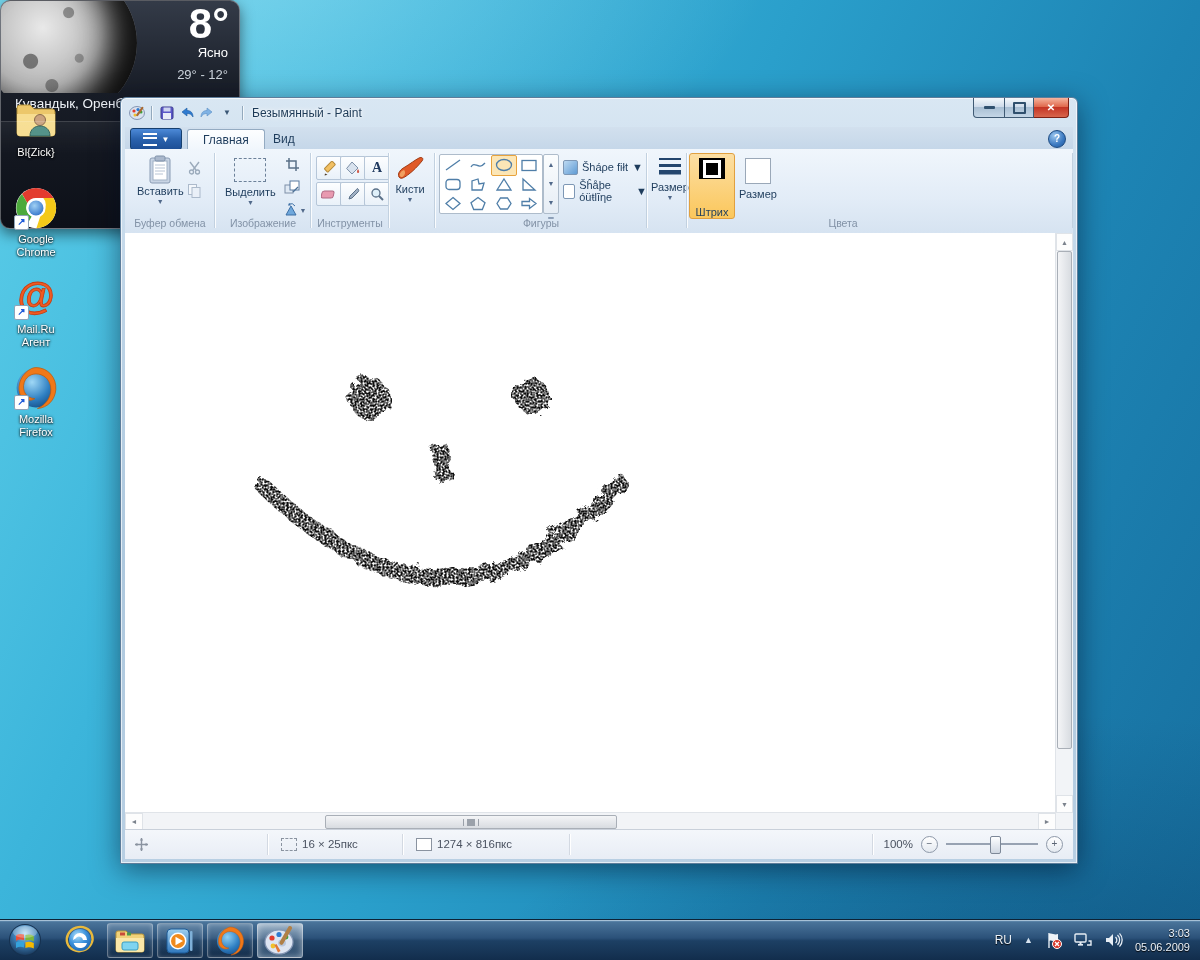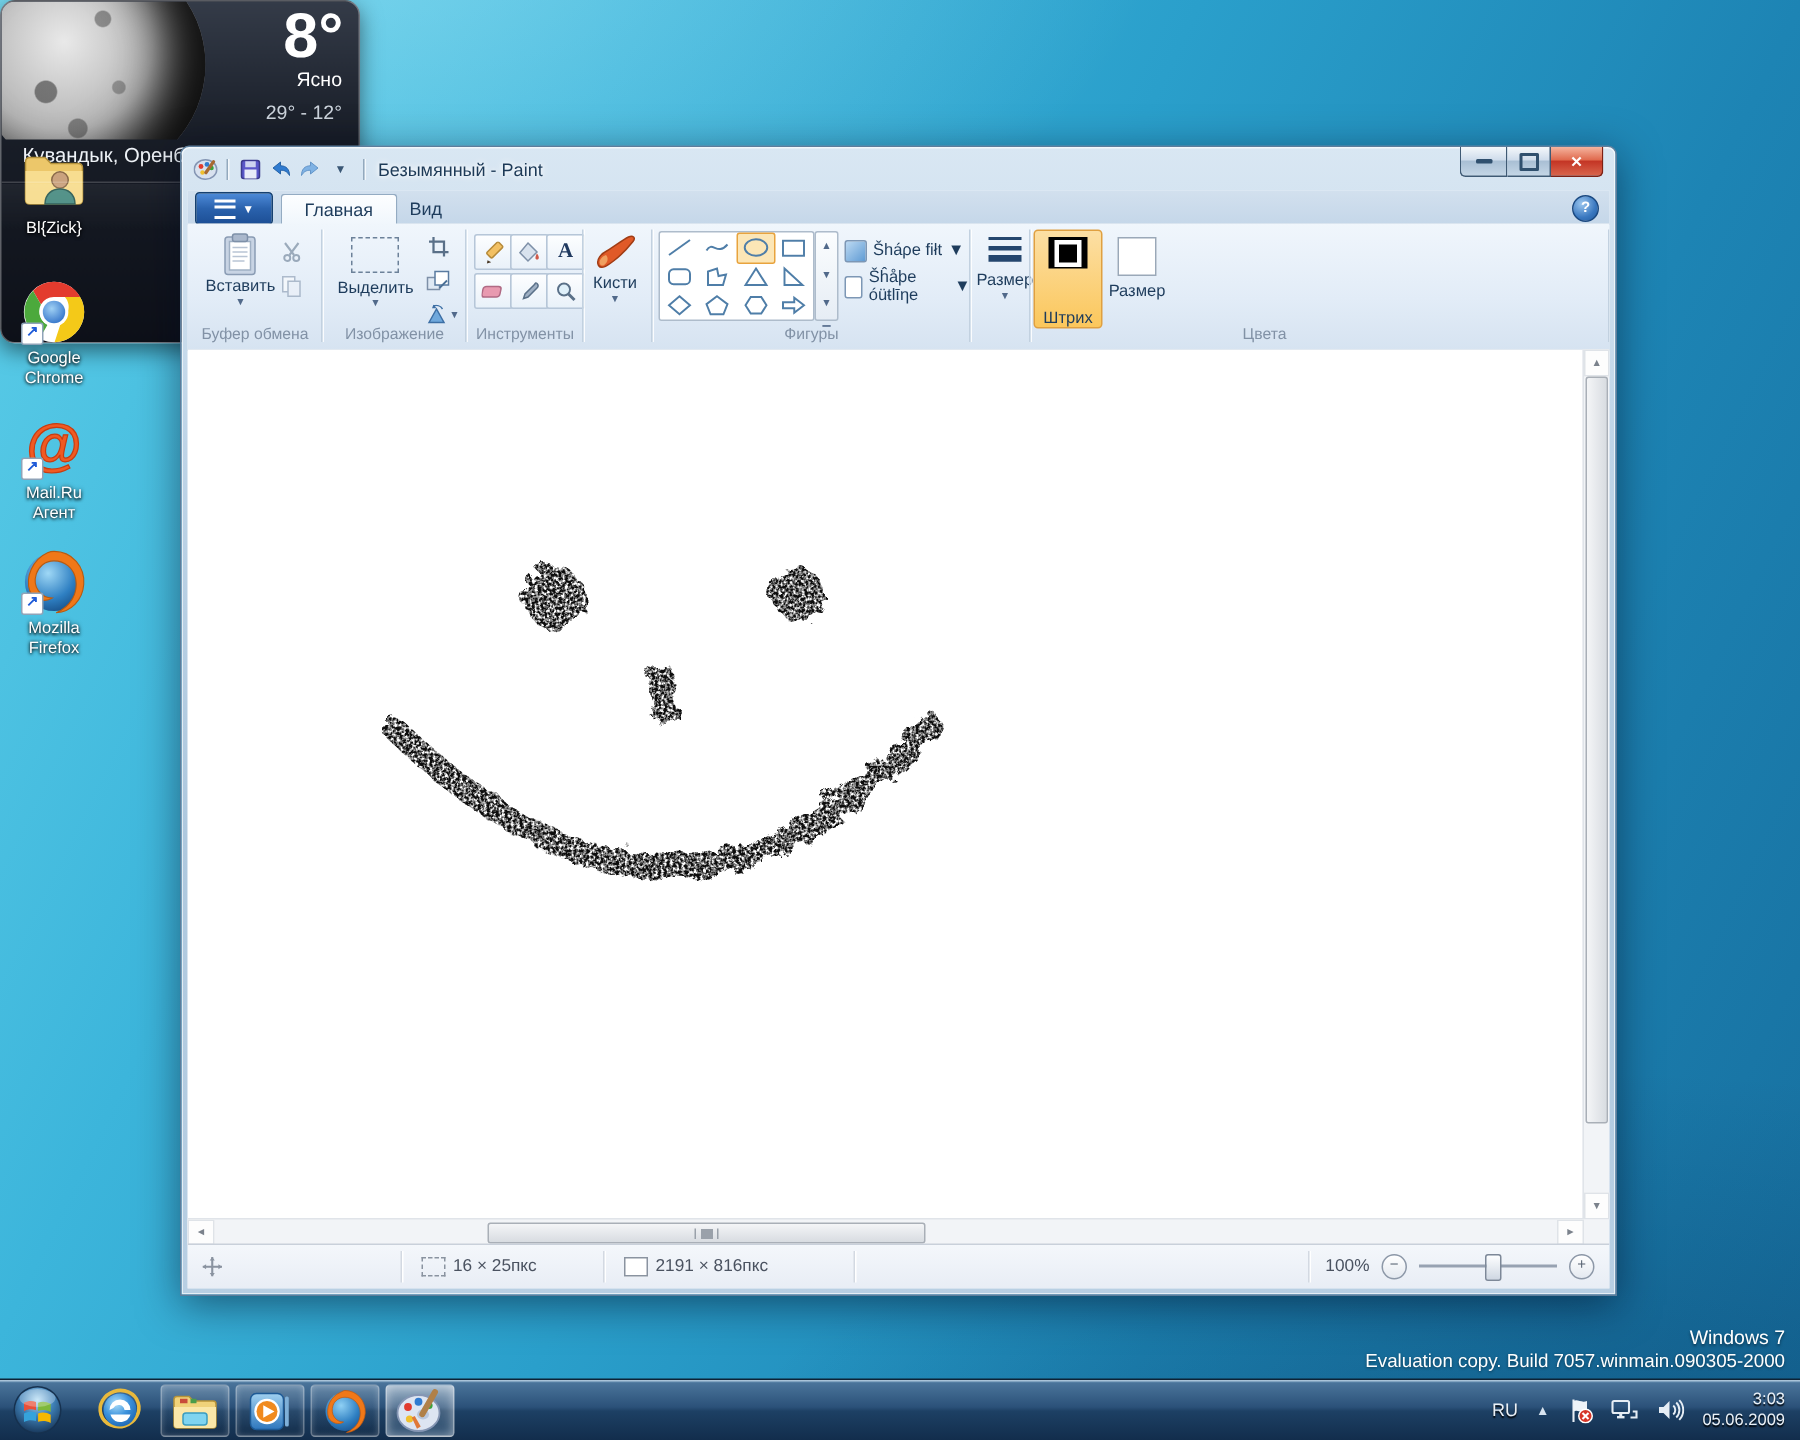--- a/index.html
+++ b/index.html
@@ -264,24 +264,20 @@
       <span class="g-cloud">
         <svg width="40" height="24" viewBox="0 0 40 24">
             <ellipse cx="14" cy="16" rx="10" ry="7" fill="#e9edf2"></ellipse>
             <ellipse cx="24" cy="12" rx="11" ry="8" fill="#f4f7fa"></ellipse>
             <ellipse cx="32" cy="16" rx="7" ry="5.5" fill="#dfe5ec"></ellipse>
           </svg>
       </span>
     </div>
   </div>
 
-  <div id="watermark" class="abs">
-    <div class="l1">Windows 7</div>
-    <div class="l2">Evaluation copy. Build 7057.winmain.090305-2000</div>
-  </div>
 
   <div id="paint-window" class="abs">
     <div id="titlebar" class="abs">
       <span>
         <svg width="17" height="15" viewBox="0 0 17 15">
             <ellipse cx="8" cy="8" rx="7.5" ry="6.5" fill="#d9e2ef" stroke="#8596b4"></ellipse>
             <circle cx="5" cy="6" r="1.6" fill="#e23b2e"></circle>
             <circle cx="9" cy="4.6" r="1.6" fill="#2f7bd0"></circle>
             <circle cx="12" cy="7" r="1.5" fill="#3aa23a"></circle>
             <circle cx="6" cy="10" r="1.5" fill="#f0c02e"></circle>
@@ -593,21 +589,21 @@
             </svg>
         </div>
         <div class="st-div" style="left:142px;"></div>
         <div class="st-item" style="left:156px;">
           <span style="width:14px;height:11px;border:1px dashed #8a93a0;display:inline-block;"></span>
           <span>16 × 25пкс</span>
         </div>
         <div class="st-div" style="left:277px;"></div>
         <div class="st-item" style="left:291px;">
           <span style="width:14px;height:11px;border:1px solid #8a93a0;display:inline-block;background:#fff;"></span>
-          <span>2191 × 816пкс</span>
+          <span>1274 × 816пкс</span>
         </div>
         <div class="st-div" style="left:444px;"></div>
         <div class="st-div" style="right:200px;"></div>
         <div class="zoomwrap">
           <span>100%</span>
           <span class="zbtn">−</span>
           <span class="ztrack">
               <span class="zthumb"></span>
             </span>
           <span class="zbtn">+</span>

